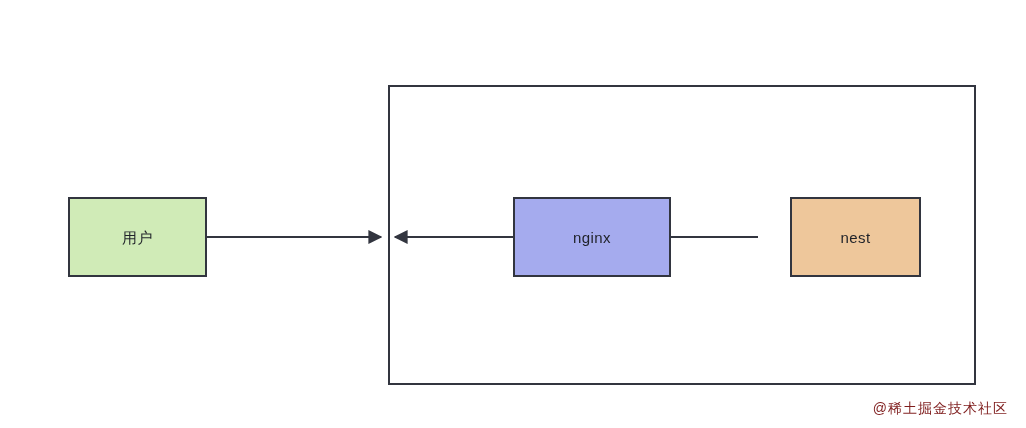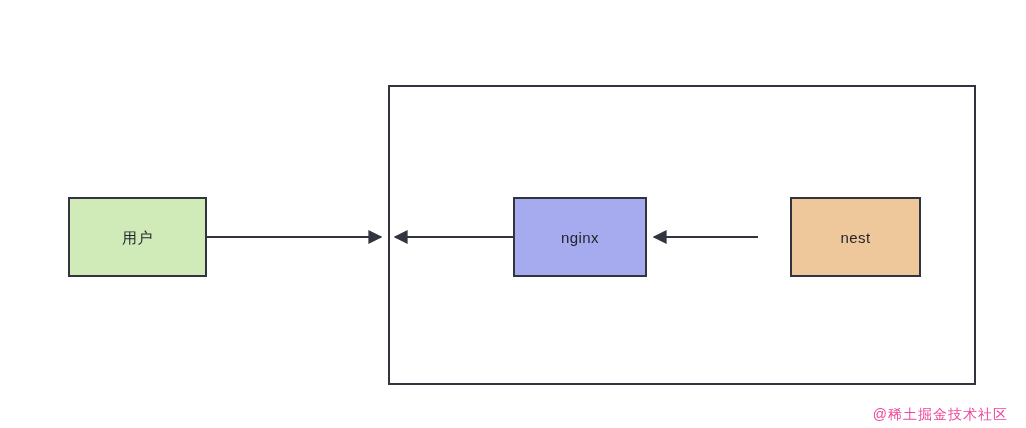--- a/index.html
+++ b/index.html
@@ -35,21 +35,21 @@
   #node-user {
     left: 68px;
     top: 197px;
     width: 139px;
     height: 80px;
     background: #d0ebb7;
   }
   #node-nginx {
     left: 513px;
     top: 197px;
-    width: 134px;
+    width: 158px;
     height: 80px;
     background: #a5abee;
   }
   #node-nest {
     left: 790px;
     top: 197px;
     width: 131px;
     height: 80px;
     background: #eec79b;
   }
@@ -67,23 +67,23 @@
     position: absolute;
     left: 0;
     top: 0;
     width: 1026px;
     height: 428px;
     overflow: visible;
   }
   .watermark {
     position: absolute;
     right: 18px;
-    bottom: 4px;
+    bottom: 10px;
     font-size: 14px;
-    color: #ec4899;
+    color: #7f1d1d;
     letter-spacing: 1px;
     white-space: nowrap;
   }
 </style>
 </head>
 <body>
 
 <div id="canvas">
 
   <div id="container-box"></div>

